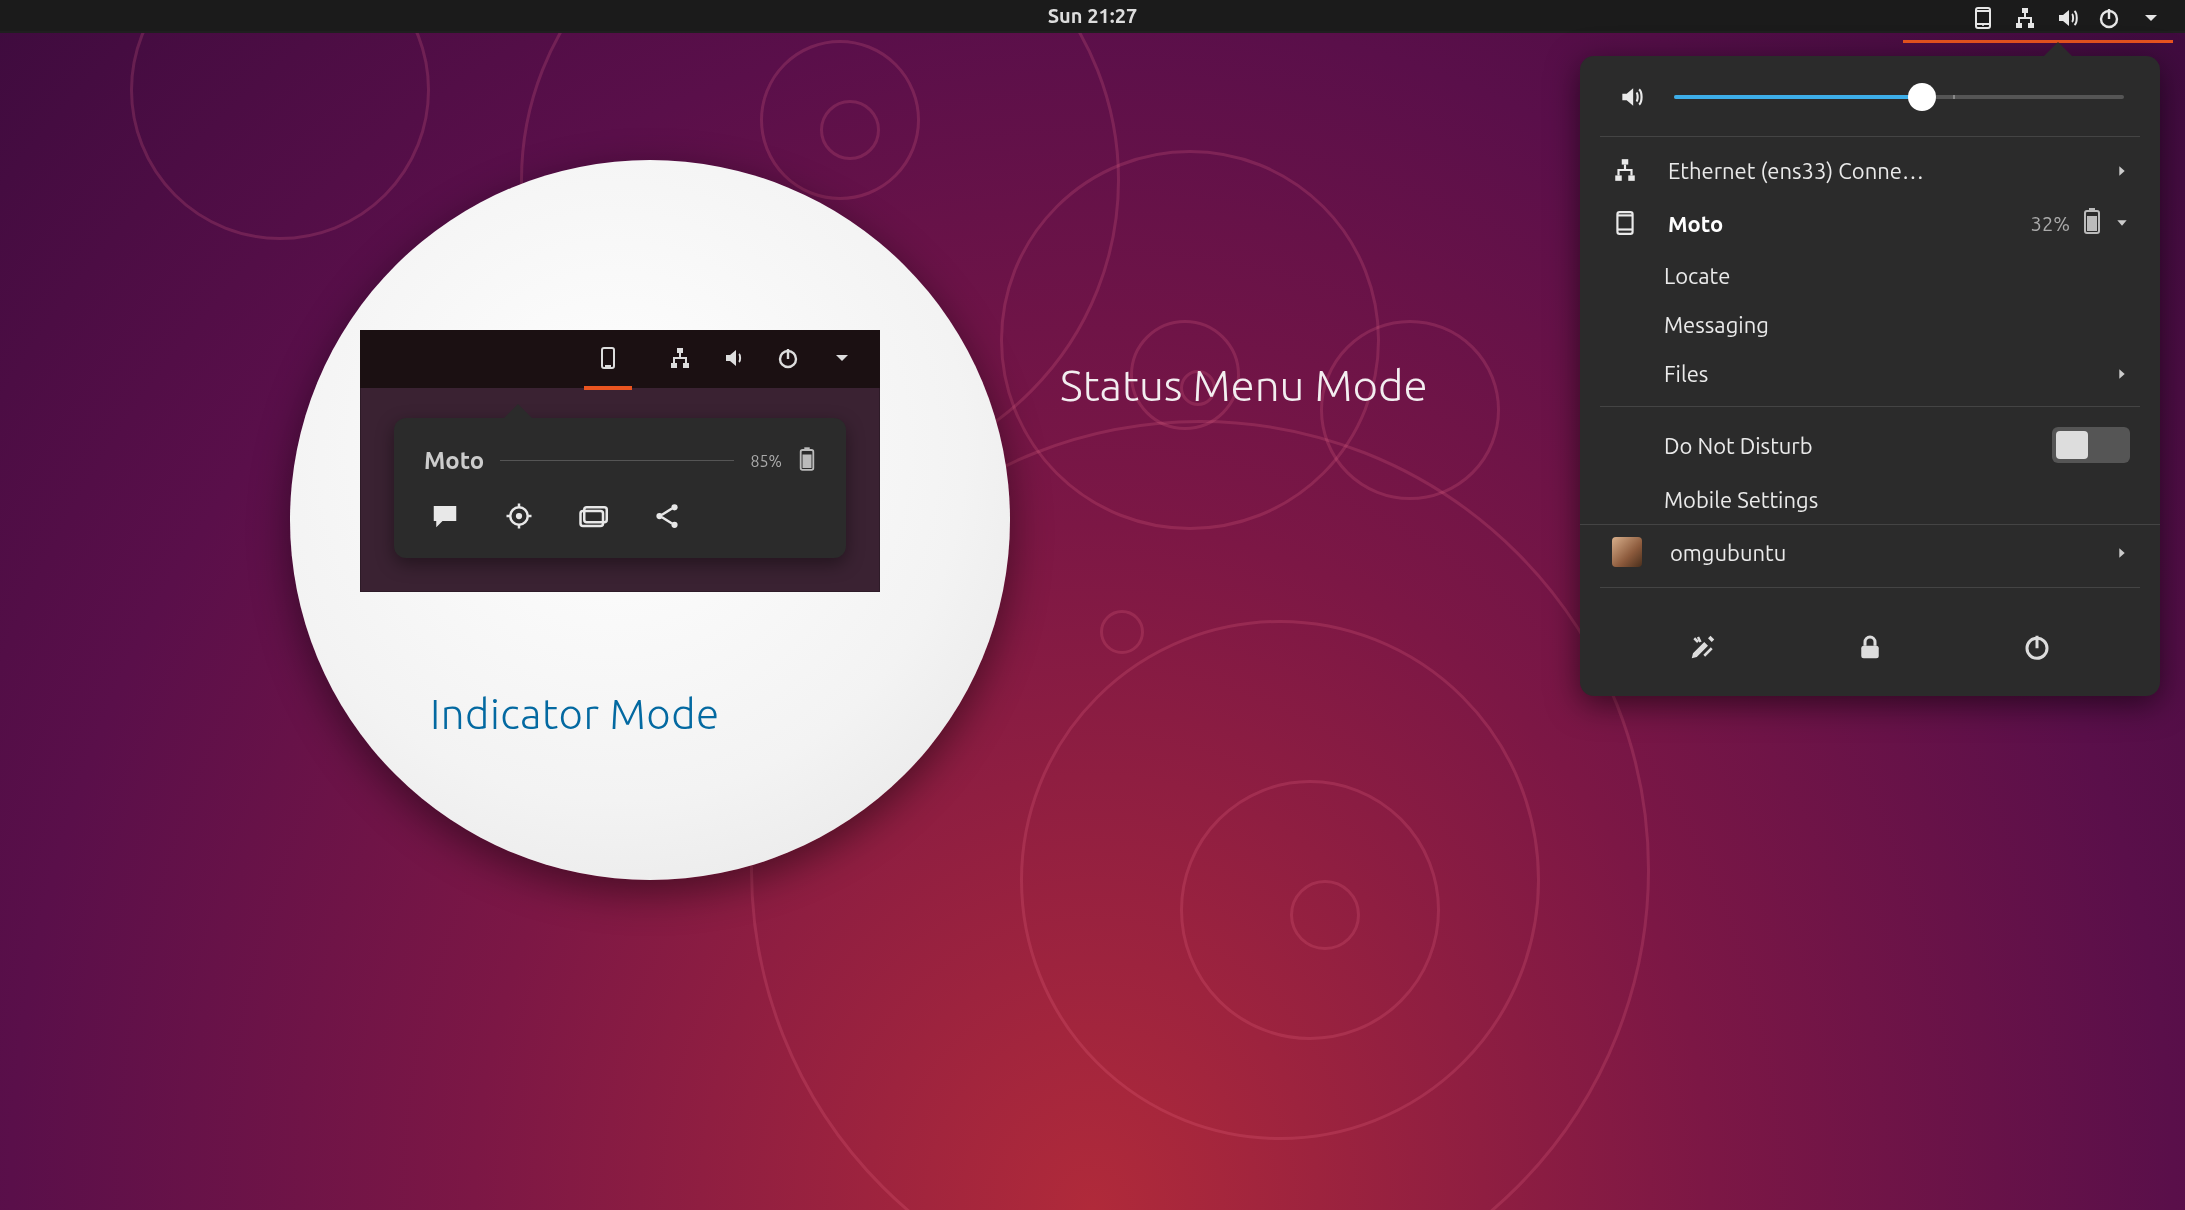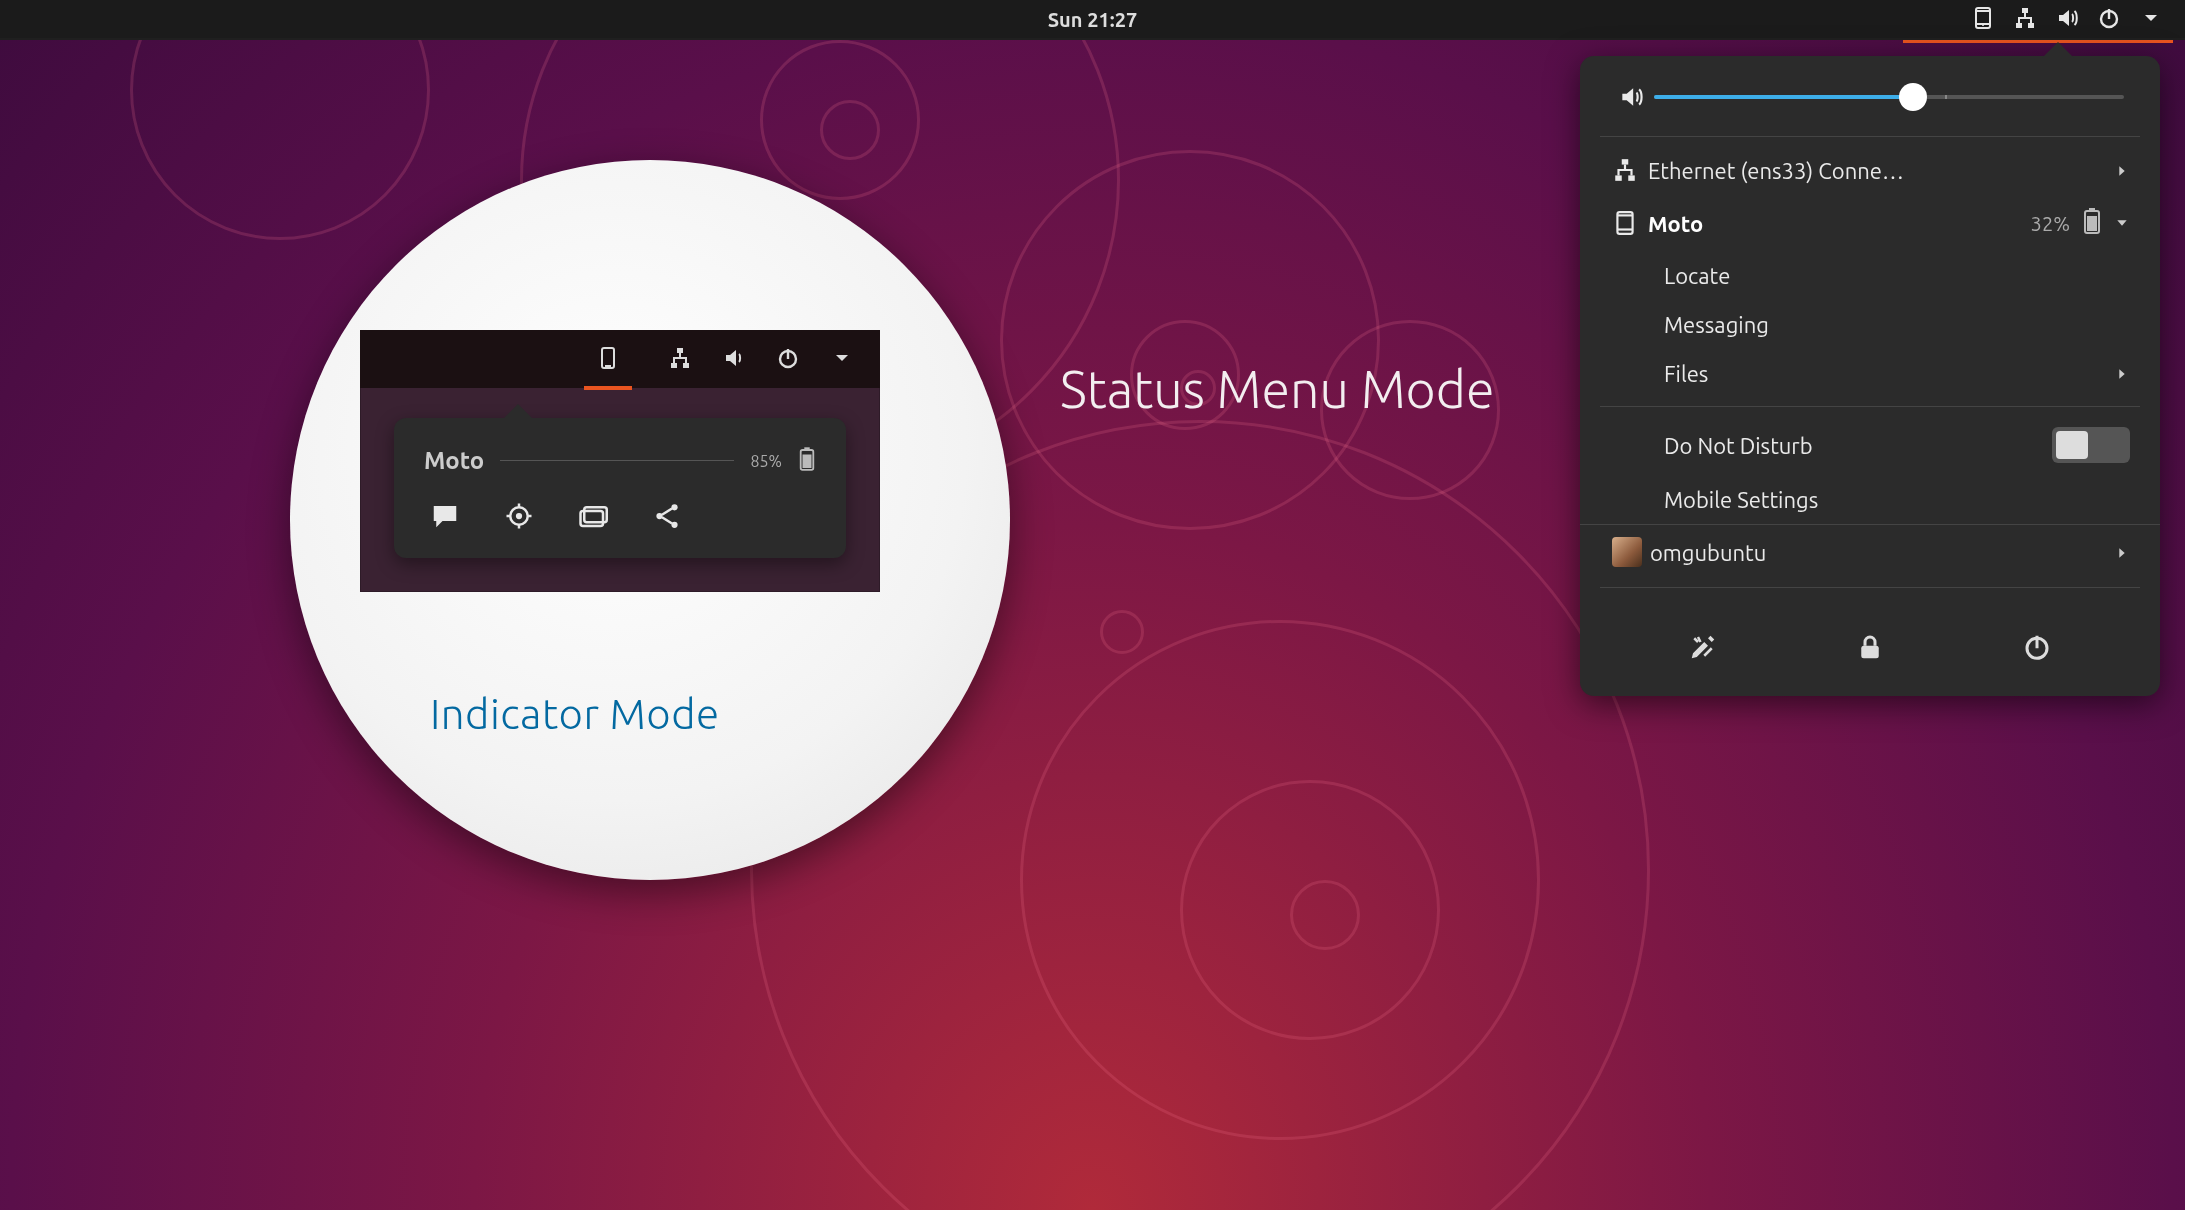--- a/index.html
+++ b/index.html
@@ -28,21 +28,21 @@
   .c7{width:60px;height:60px;left:820px;top:100px;border-width:2px;}
   .c8{width:300px;height:300px;left:130px;top:-60px;}
   .c9{width:110px;height:110px;left:1130px;top:320px;}
   .c10{width:36px;height:36px;left:1180px;top:370px;border-width:2px;}
   .c11{width:380px;height:380px;left:1000px;top:150px;}
   .c12{width:180px;height:180px;left:1320px;top:320px;}
   .c13{width:44px;height:44px;left:1100px;top:610px;border-width:2px;}
 
   
   .top-bar {
-    position:absolute; top:0; left:0; right:0; height:40px;
+    position:absolute; top:0; left:0; right:0; height:33px;
     background:#1b1b1b; display:flex; align-items:center; justify-content:center;
     font-size:20px; font-weight:600; color:#ddd;
     border-bottom:2px solid rgba(255,255,255,0.02);
   }
   .tray-icons {
     position:absolute; right:12px; top:0; height:40px; display:flex; align-items:center; gap:18px;
     padding:0 10px;
   }
   .tray-icons svg { width:24px; height:24px; fill:#e6e6e6; }
   .tray-underline {
@@ -53,21 +53,21 @@
   .popover {
     position:absolute; right:25px; top:56px; width:580px;
     background:#2b2b2b; border-radius:14px; box-shadow:0 8px 32px rgba(0,0,0,0.55);
     color:#eaeaea; font-size:22px;
   }
   .popover::before{
     content:""; position:absolute; top:-14px; right:86px;
     border-left:16px solid transparent; border-right:16px solid transparent;
     border-bottom:16px solid #2b2b2b;
   }
-  .pop-row { display:flex; align-items:center; padding:12px 30px; gap:8px; }
+  .pop-row { display:flex; align-items:center; padding:12px 30px; gap:28px; }
   .pop-sep { height:1px; background:#444; margin:8px 20px; }
 
   .vol-row { padding:28px 36px 18px; }
   .vol-track{ position:relative; flex:1; height:4px; background:#555; border-radius:2px; }
   .vol-fill{ position:absolute; left:0; top:0; height:100%; width:55%; background:#3daee9; border-radius:2px; }
   .vol-thumb{ position:absolute; left:55%; top:50%; transform:translate(-50%,-50%); width:28px; height:28px; background:#fff; border-radius:50%; }
   .vol-dash{ position:absolute; left:62%; height:100%; width:2px; background:#888; top:0; }
 
   .pop-icon{ width:30px; display:flex; justify-content:center; }
   .pop-icon svg{ width:26px; height:26px; fill:#eaeaea; }
@@ -130,21 +130,21 @@
   .card-icons{ display:flex; justify-content:flex-start; gap:44px; margin-top:26px; padding-left:6px; }
   .card-icons svg{ width:30px;height:30px;fill:#e8e8e8; }
 
   .indicator-mode-label{
     position:absolute; left:430px; top:650px; font-size:42px; font-weight:300; color:#0369a1;
     letter-spacing:0.5px;
     margin-top:40px;
   }
 
   .status-mode-label{
-    position:absolute; left:1060px; top:360px; font-size:52px; font-weight:300; color:#f3eef0;
+    position:absolute; left:1060px; top:360px; font-size:44px; font-weight:300; color:#f3eef0;
   }
 </style>
 </head>
 <body>
 
 <div class="bg-circles">
   <div class="c1"></div>
     <div class="c2"></div>
     <div class="c3"></div>
     <div class="c4"></div>

